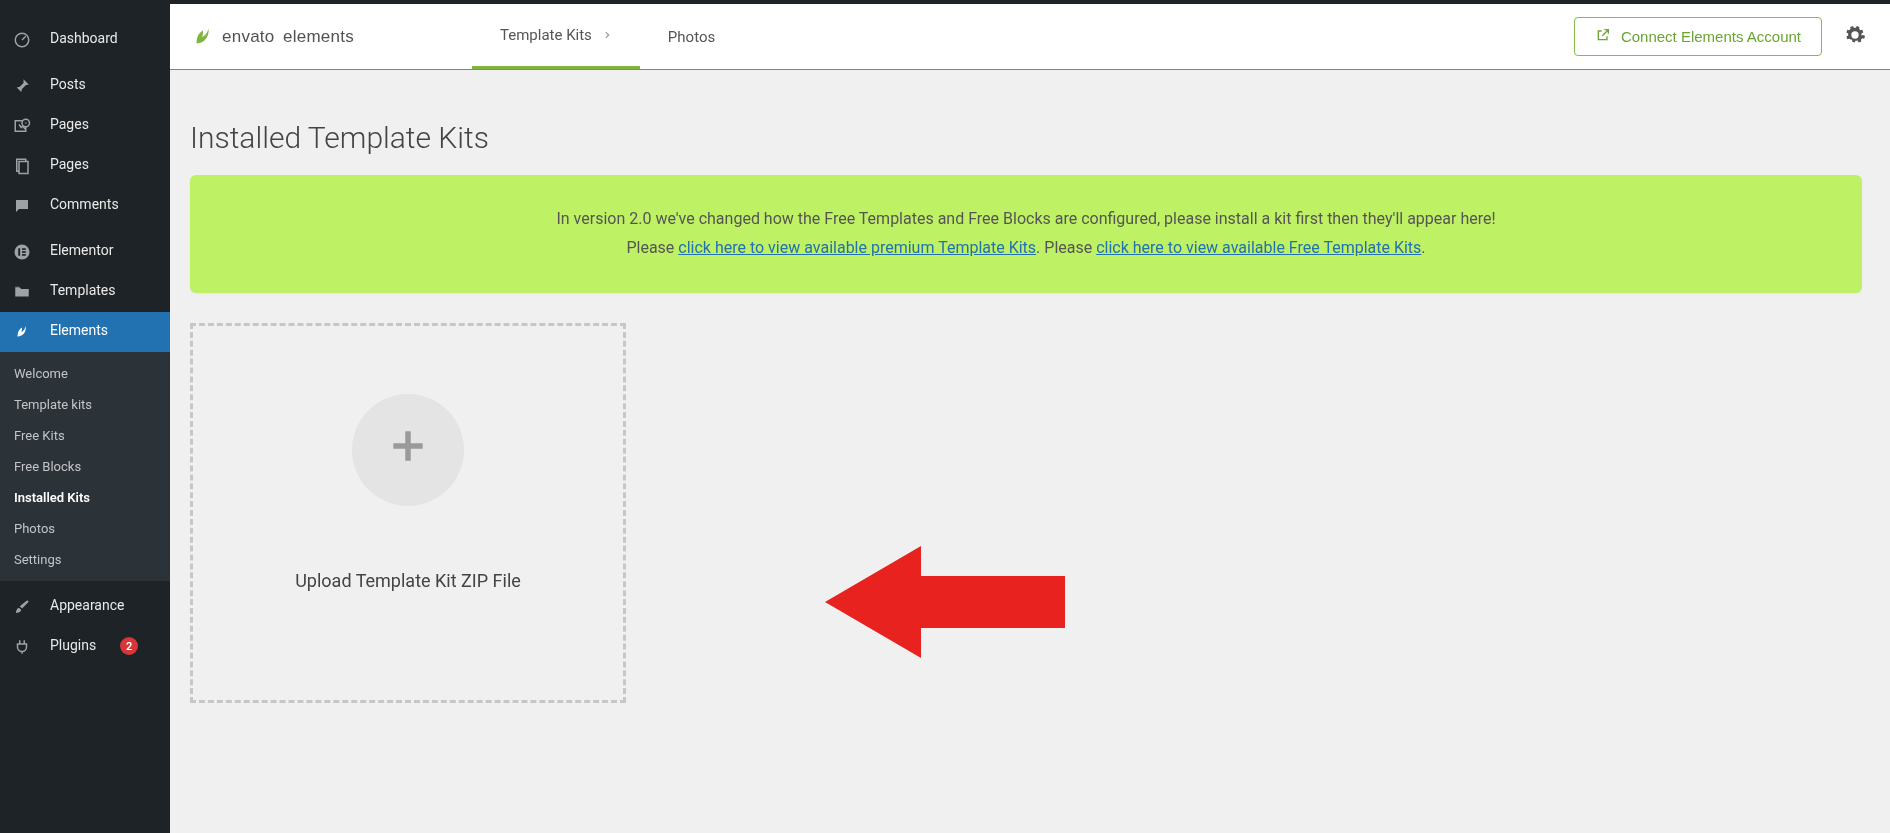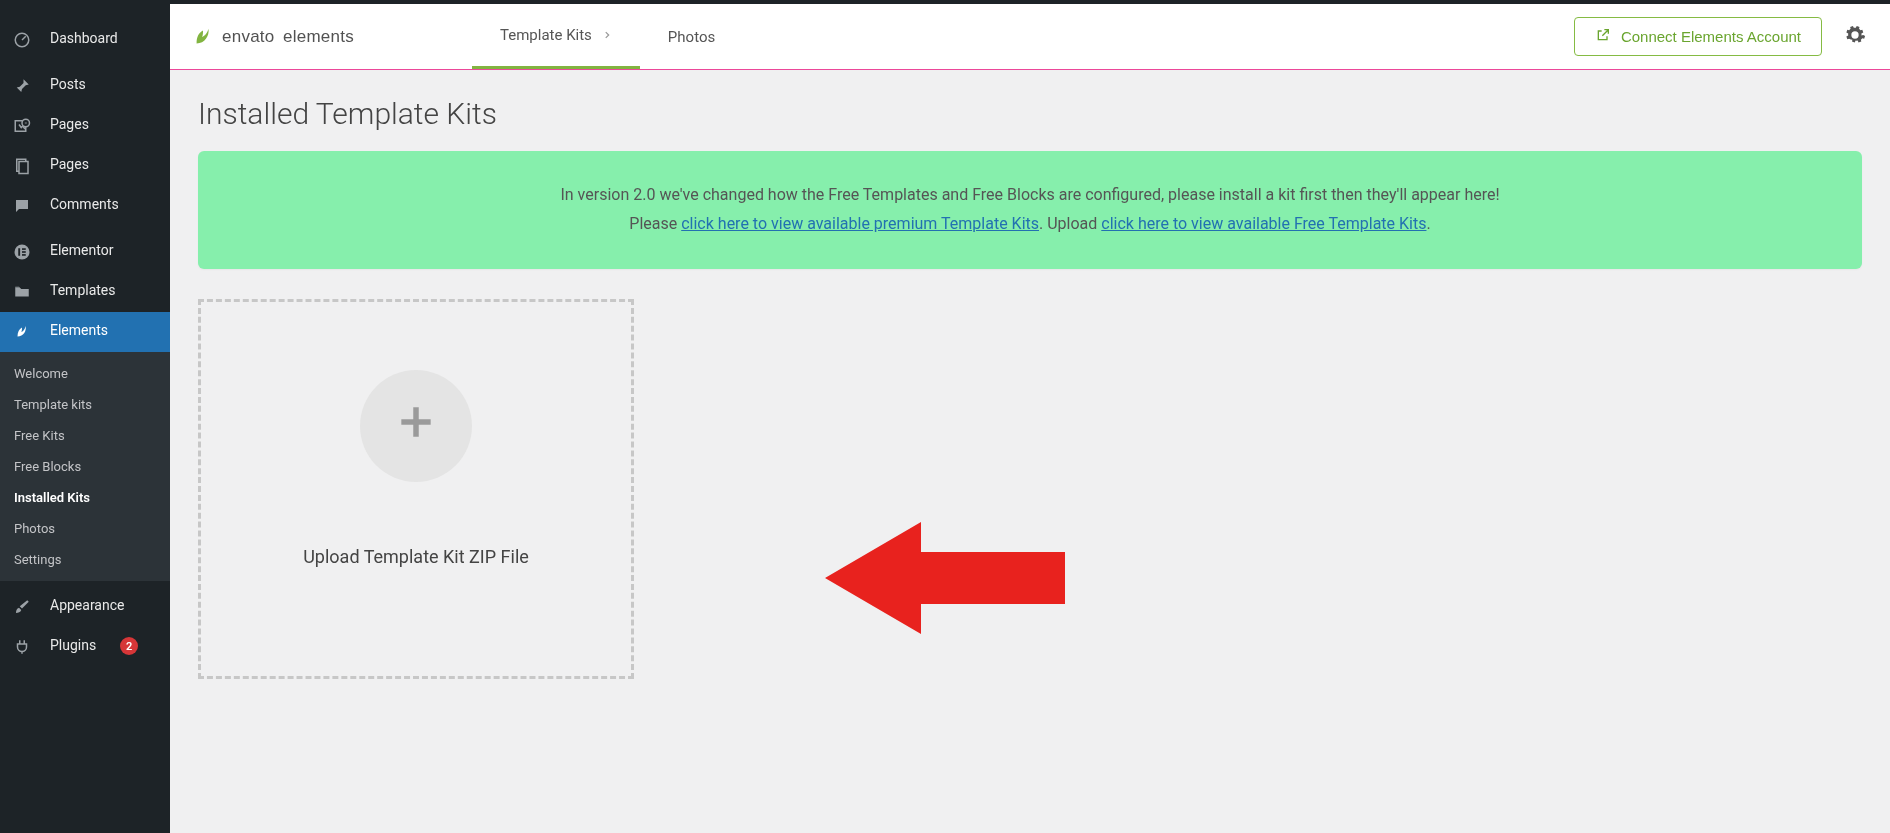--- a/index.html
+++ b/index.html
@@ -86,24 +86,24 @@
   .tab .chev { color:#888; }
   .topbar-right { margin-left:auto; display:flex; align-items:center; gap:22px; }
   .connect-btn {
     border:1px solid #85bb43; color:#6aa52f; background:#fff;
     padding: 9px 20px; border-radius:4px; font-size:15px; cursor:pointer;
     display:flex; align-items:center; gap:10px;
   }
   .gear-top { color:#555; cursor:pointer; }
 
   
-  .page-body { flex:1; padding: 26px 28px 0 28px; position:relative; overflow:hidden; }
+  .page-body { flex:1; padding: 26px 28px 0 20px; position:relative; overflow:hidden;margin-top:24px; }
   h1.page-title { font-size:30px; font-weight:300; color:#444; margin-bottom:20px; }
   .notice-box {
-    background:#86efac; border-radius:6px;
+    background:#bef264; border-radius:6px;
     padding: 30px 24px;
     text-align:center;
     color:#555; font-size:16px; line-height:1.8;
     box-shadow: 0 1px 2px rgba(0,0,0,0.04);
     margin-bottom: 30px;
   }
   .notice-box a { color:#2271b1; text-decoration:underline; }
 
   .upload-box {
     width:436px; height:380px;
@@ -301,21 +301,21 @@
       </span>
     </div>
   </div>
 
   <div class="page-body">
     <h1 class="page-title">Installed Template Kits</h1>
 
     <div class="notice-box">
       <div>In version 2.0 we've changed how the Free Templates and Free Blocks are configured, please install a kit first then they'll appear here!</div>
       <div>
-        <span>Please </span><a href="#">click here to view available premium Template Kits</a><span>. Upload </span><a href="#">click here to view available Free Template Kits</a><span>.</span>
+        <span>Please </span><a href="#">click here to view available premium Template Kits</a><span>. Please </span><a href="#">click here to view available Free Template Kits</a><span>.</span>
       </div>
     </div>
 
     <div class="upload-box">
       <div class="upload-circle">
         <span class="plus">
           <svg width="44" height="44" viewBox="0 0 24 24" fill="none" stroke="#9a9a9a" stroke-width="3">
               <path d="M12 4v16M4 12h16"></path>
             </svg>
         </span>

